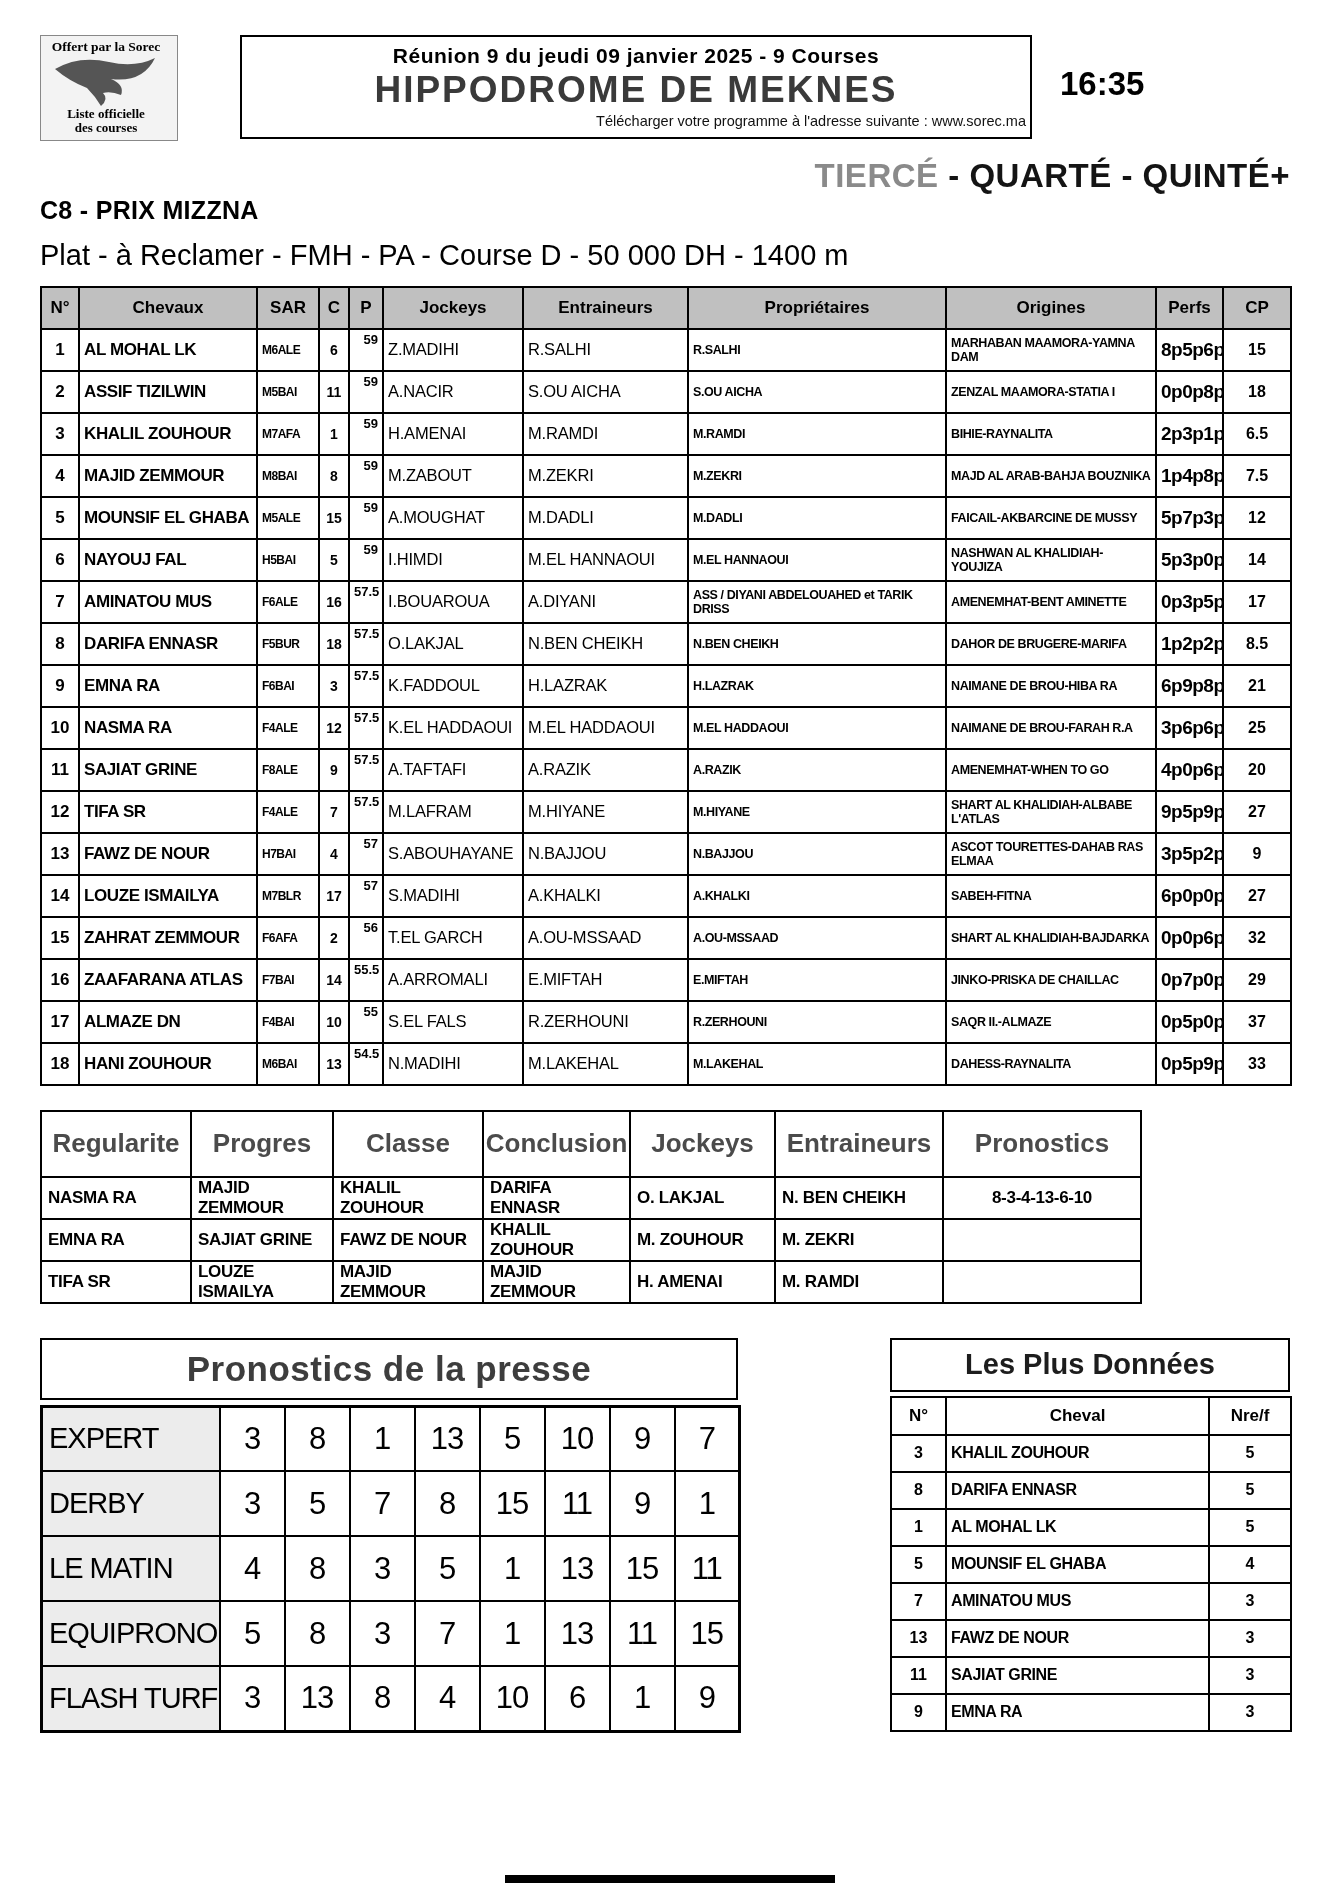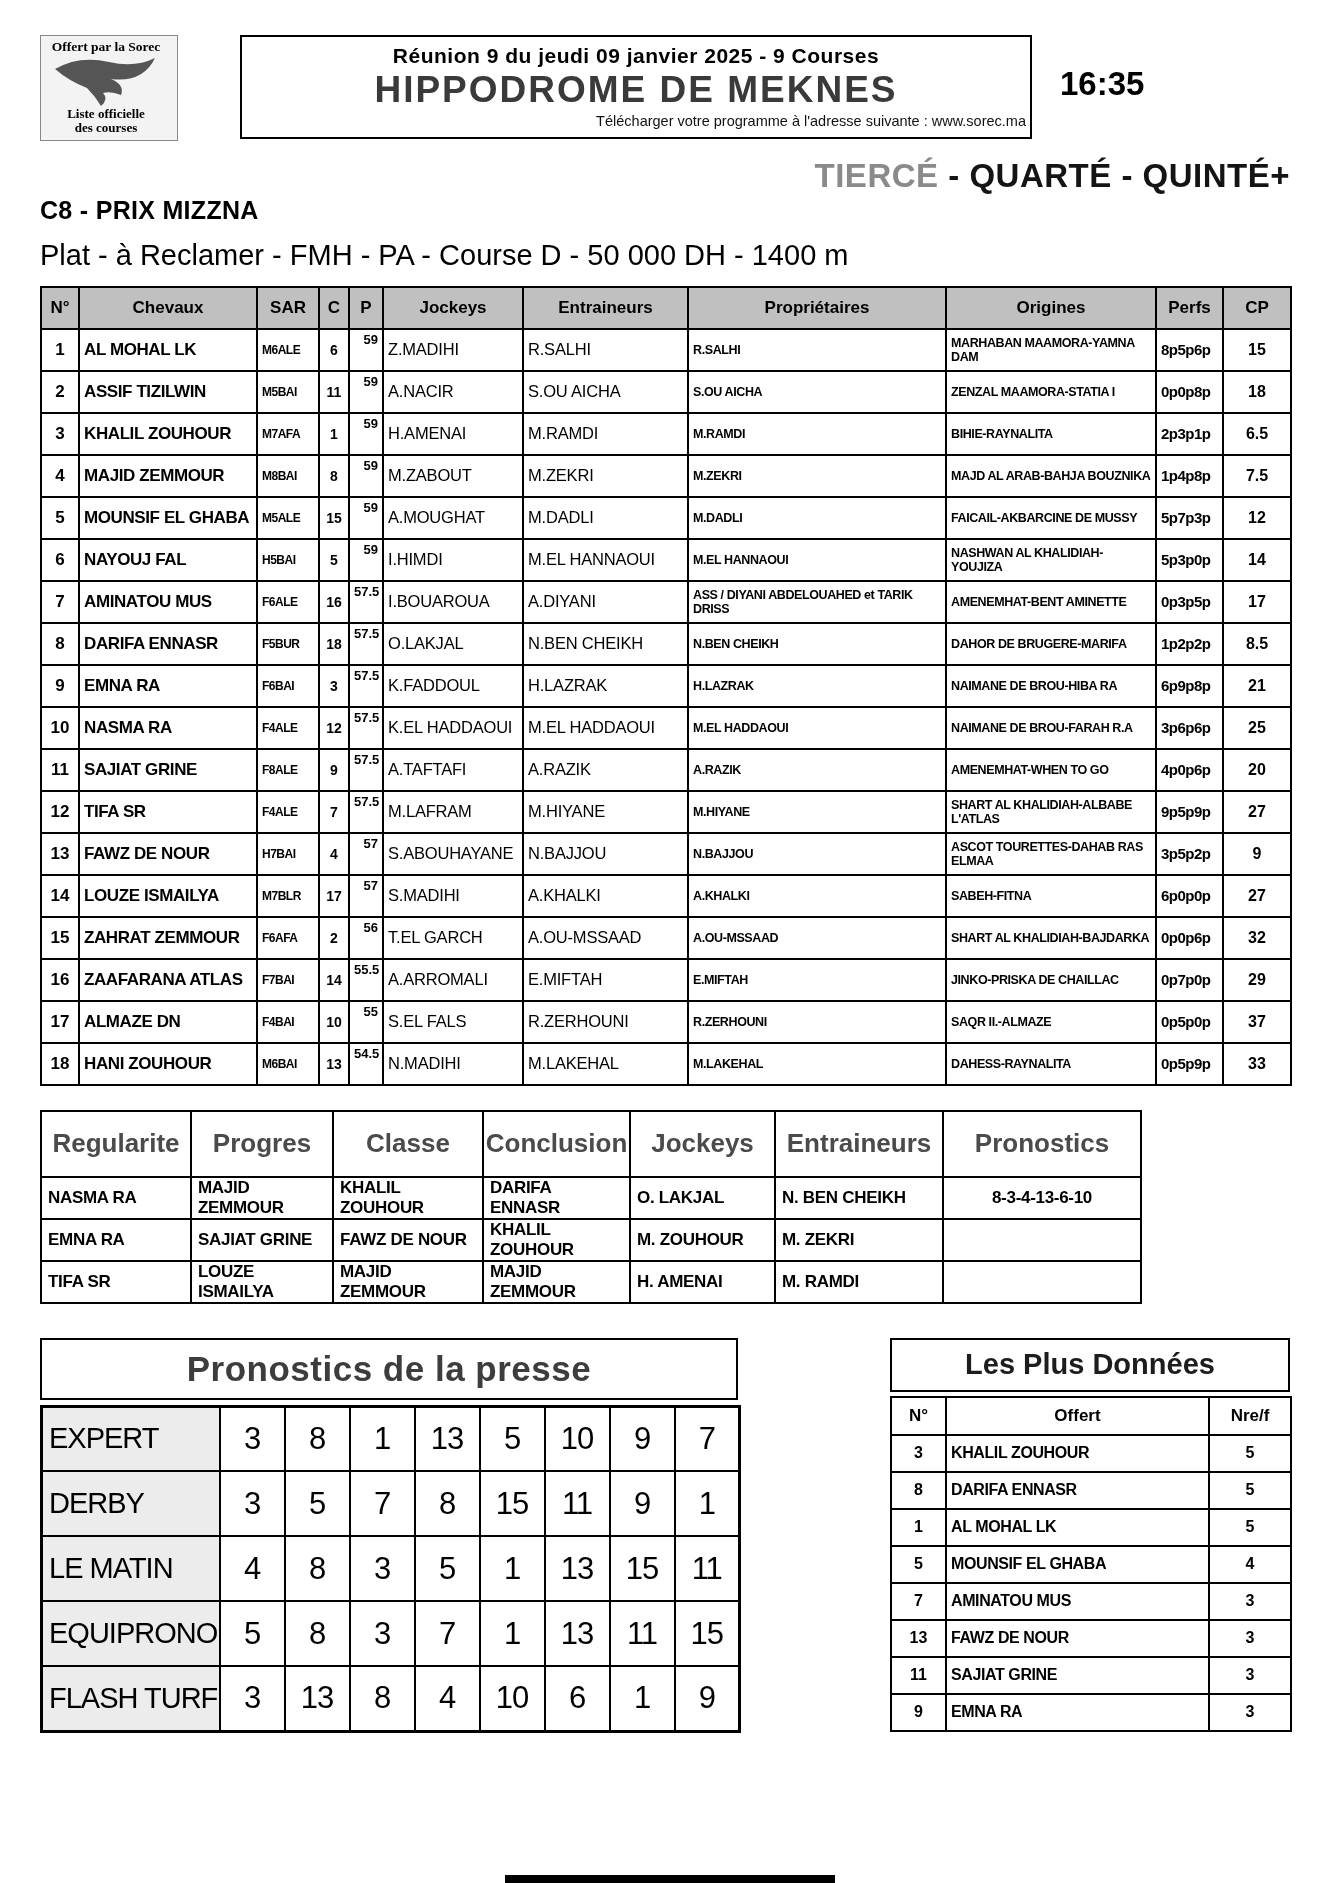--- a/index.html
+++ b/index.html
@@ -47,21 +47,21 @@
   }
   .runners td { border:2px solid #000; padding:2px 4px; height:42px; overflow:hidden; }
   .c-no     { text-align:center; font-size:17px; font-weight:bold; }
   .c-horse  { font-weight:bold; font-size:17px; letter-spacing:-0.4px; }
   .c-sar    { font-weight:bold; font-size:12px; letter-spacing:-0.5px;margin-left:43px; }
   .c-c      { text-align:center; font-weight:bold; font-size:14px; }
   .c-p      { text-align:right; vertical-align:top; padding-top:3px; font-size:13px; font-weight:bold; }
   .c-jockey, .c-trainer { font-size:16.5px; letter-spacing:-0.2px; }
   .c-owner  { font-weight:bold; font-size:12.5px; letter-spacing:-0.4px; }
   .c-origin { font-weight:bold; font-size:12.5px; letter-spacing:-0.4px; }
-  .c-perfs  { font-weight:bold; font-size:15px; letter-spacing:-0.5px; }
+  .c-perfs  { font-weight:bold; font-size:19px; letter-spacing:-0.5px; }
   .c-cp     { text-align:center; font-size:16px; font-weight:bold; }
 
   
   .analysis { width:1100px; margin-top:24px; }
   .analysis th {
     border:2px solid #000; background:#fff; color:#4b4b4b;
     font-size:26px; font-weight:bold; height:66px; overflow:hidden;
   }
   .analysis td { border:2px solid #000; height:40px; padding:0 6px; font-size:17px; font-weight:bold; letter-spacing:-0.3px; overflow:hidden; }
   .a-prono { text-align:center; font-size:20px; }
@@ -522,21 +522,21 @@
       <div class="most-title-box">Les Plus Données</div>
       <table class="most-table">
         <colgroup>
             <col style="width:55px">
             <col style="width:263px">
             <col style="width:82px">
           </colgroup>
         <thead>
             <tr id="most-head">
               <th>N°</th>
-              <th>Offert</th>
+              <th>Cheval</th>
               <th>Nre/f</th>
             </tr>
           </thead>
         <tbody id="most-body">
             <tr>
               <td class="m-no">3</td>
               <td class="m-horse">KHALIL ZOUHOUR</td>
               <td class="m-nref">5</td>
             </tr>
             <tr>

